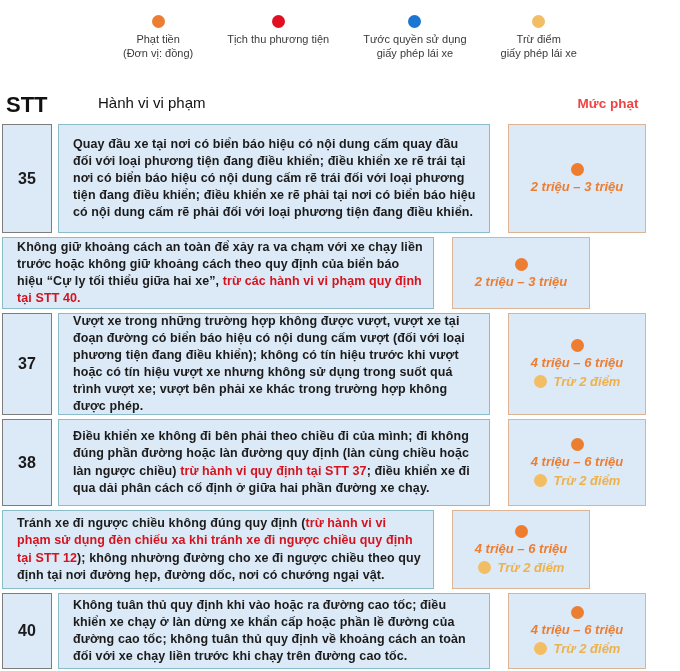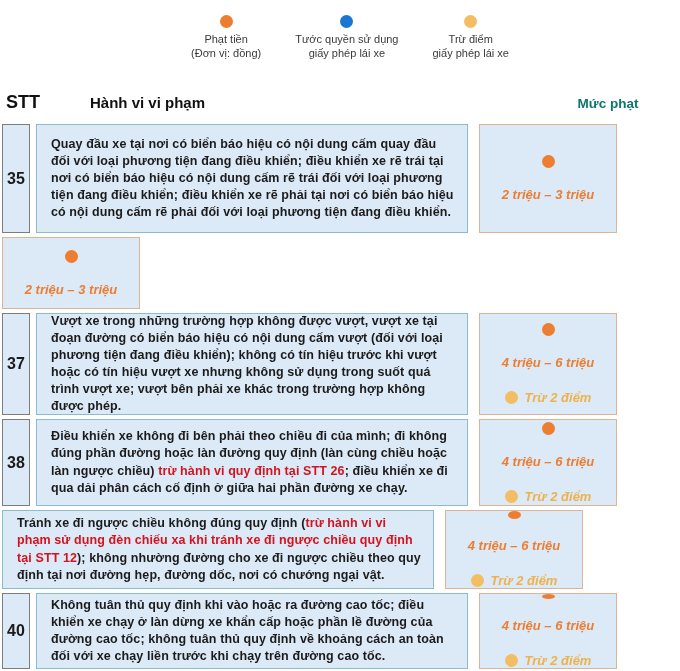--- a/index.html
+++ b/index.html
@@ -16,73 +16,77 @@
   .legend {
     position:absolute; top:15px; left:12px; width:676px;
     display:flex; justify-content:center; align-items:flex-start; gap:34px;
   }
   .legend-item { display:flex; flex-direction:column; align-items:center; }
   .legend-dot { width:13px; height:13px; border-radius:50%; margin-bottom:5px; }
   .legend-label { font-size:11px; line-height:1.25; color:#3a3a3a; text-align:center; font-weight:500; }
 
   
   .thead { position:absolute; top:92px; left:0; width:680px; height:28px; }
-  .th-stt { position:absolute; left:6px; top:0; font-size:18px; font-weight:bold; color:#111; }
-  .th-behavior { position:absolute; left:90px; top:2px; font-size:15px; font-weight:bold; color:#111; }
-  .th-penalty { position:absolute; left:539px; top:4px; width:138px; text-align:center; font-size:13.5px; font-weight:600; color:#0f766e; }
+  .th-stt { position:absolute; left:6px; top:0; font-size:22px; font-weight:bold; color:#111; }
+  .th-behavior { position:absolute; left:98px; top:2px; font-size:15px; font-weight:normal; color:#111; }
+  .th-penalty { position:absolute; left:539px; top:4px; width:138px; text-align:center; font-size:13.5px; font-weight:600; color:#ef4444; }
 
   
   .table { position:absolute; top:124px; left:2px; width:676px; }
   .row { display:flex; margin-bottom:4px; }
   .row:nth-child(1){ height:109px; }
   .row:nth-child(2){ height:72px; }
   .row:nth-child(3){ height:102px; }
   .row:nth-child(4){ height:87px; }
   .row:nth-child(5){ height:79px; }
   .row:nth-child(6){ height:76px; }
 
   .cell { background:#dce9f6; }
   .cell-stt {
-    width:28px; margin-right:6px;
+    width:50px; margin-right:6px;
     border:1px solid #7d7d7d;
     display:flex; align-items:center; justify-content:center;
     font-size:16px; font-weight:bold; color:#1b1b1b;
   }
   .cell-content {
-    width:432px; margin-right:11px;
+    width:432px; margin-right:18px;
     border:1.5px solid #8abcca;
     display:flex; align-items:center;
     padding:5px 10px 5px 14px;
     font-size:12.5px; font-weight:bold; color:#1b1b1b;
     line-height:1.37; letter-spacing:0.1px;
   }
   .seg-red { color:#d5131e; }
   .cell-penalty {
     width:138px;
     border:1.5px solid #dcb494;
     display:flex; flex-direction:column; align-items:center; justify-content:center;
-    gap:19px;
+    gap:3px;
   }
   .pen-dot { width:13px; height:13px; border-radius:50%; background:#ed7d31; }
   .pen-fine { font-size:13px; font-weight:bold; font-style:italic; color:#ed7d31; }
   .pen-points { display:flex; align-items:center; gap:7px; margin-top:1px; }
   .pen-points-dot { width:13px; height:13px; border-radius:50%; background:#f3bd63; }
   .pen-points-label { font-size:13px; font-weight:bold; font-style:italic; color:#eeb24c; }
 </style>
 </head>
 <body>
 
 <div class="page">
 
   <div class="legend">
   <div class="legend-item">
     <span class="legend-dot" style="background: rgb(237, 125, 49);"></span>
     <span class="legend-label"><span>Phạt tiền</span><br><span>(Đơn vị: đồng)</span></span>
   </div>
 
+  <div class="legend-item">
+    <span class="legend-dot" style="background: rgb(227, 14, 31);"></span>
+    <span class="legend-label"><span>Tịch thu phương tiện</span></span>
+  </div>
 
   <div class="legend-item">
     <span class="legend-dot" style="background: rgb(27, 117, 210);"></span>
     <span class="legend-label"><span>Tước quyền sử dụng</span><br><span>giấy phép lái xe</span></span>
   </div>
 
   <div class="legend-item">
     <span class="legend-dot" style="background: rgb(243, 189, 99);"></span>
     <span class="legend-label"><span>Trừ điểm</span><br><span>giấy phép lái xe</span></span>
   </div>
@@ -101,20 +105,23 @@
           <span class="content-text"><span>Quay đầu xe tại nơi có biển báo hiệu có nội dung cấm quay đầu đối với loại phương tiện đang điều khiển; điều khiển xe rẽ trái tại nơi có biển báo hiệu có nội dung cấm rẽ trái đối với loại phương tiện đang điều khiển; điều khiển xe rẽ phải tại nơi có biển báo hiệu có nội dung cấm rẽ phải đối với loại phương tiện đang điều khiển.</span></span>
         </div>
     <div class="cell cell-penalty">
       <span class="pen-dot"></span>
       <span class="pen-fine">2 triệu – 3 triệu</span>
 
     </div>
   </div>
 
   <div class="row">
+    <div class="cell cell-content">
+          <span class="content-text"><span>Không giữ khoảng cách an toàn để xảy ra va chạm với xe chạy liền trước hoặc không giữ khoảng cách theo quy định của biển báo hiệu “Cự ly tối thiểu giữa hai xe”, </span><span class="seg-red">trừ các hành vi vi phạm quy định tại STT 40.</span></span>
+        </div>
     <div class="cell cell-penalty">
       <span class="pen-dot"></span>
       <span class="pen-fine">2 triệu – 3 triệu</span>
 
     </div>
   </div>
 
   <div class="row">
     <div class="cell cell-stt">37</div>
     <div class="cell cell-content">
@@ -126,21 +133,21 @@
       <span class="pen-points">
         <span class="pen-points-dot"></span>
         <span class="pen-points-label">Trừ 2 điểm</span>
       </span>
     </div>
   </div>
 
   <div class="row">
     <div class="cell cell-stt">38</div>
     <div class="cell cell-content">
-          <span class="content-text"><span>Điều khiển xe không đi bên phải theo chiều đi của mình; đi không đúng phần đường hoặc làn đường quy định (làn cùng chiều hoặc làn ngược chiều) </span><span class="seg-red">trừ hành vi quy định tại STT 26</span><span>; điều khiển xe đi qua dải phân cách cố định ở giữa hai phần đường xe chạy.</span></span>
+          <span class="content-text"><span>Điều khiển xe không đi bên phải theo chiều đi của mình; đi không đúng phần đường hoặc làn đường quy định (làn cùng chiều hoặc làn ngược chiều) </span><span class="seg-red">trừ hành vi quy định tại STT 37</span><span>; điều khiển xe đi qua dải phân cách cố định ở giữa hai phần đường xe chạy.</span></span>
         </div>
     <div class="cell cell-penalty">
       <span class="pen-dot"></span>
       <span class="pen-fine">4 triệu – 6 triệu</span>
       <span class="pen-points">
         <span class="pen-points-dot"></span>
         <span class="pen-points-label">Trừ 2 điểm</span>
       </span>
     </div>
   </div>

